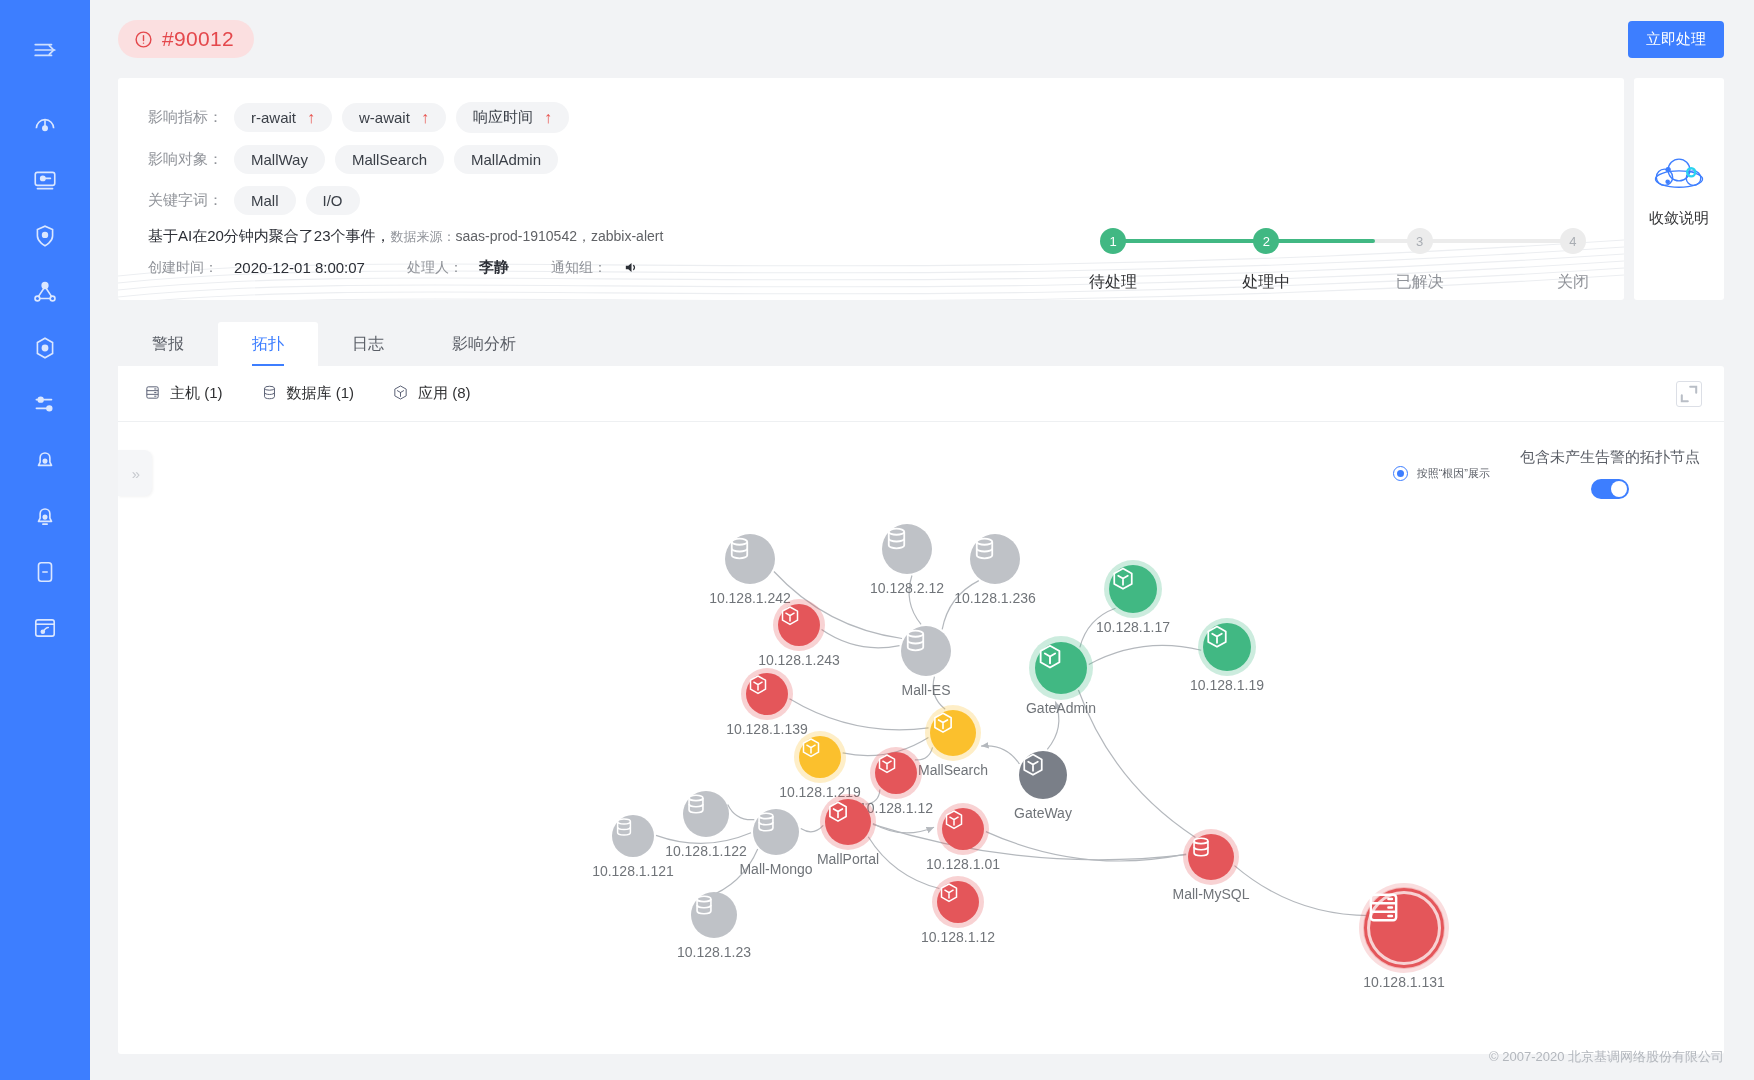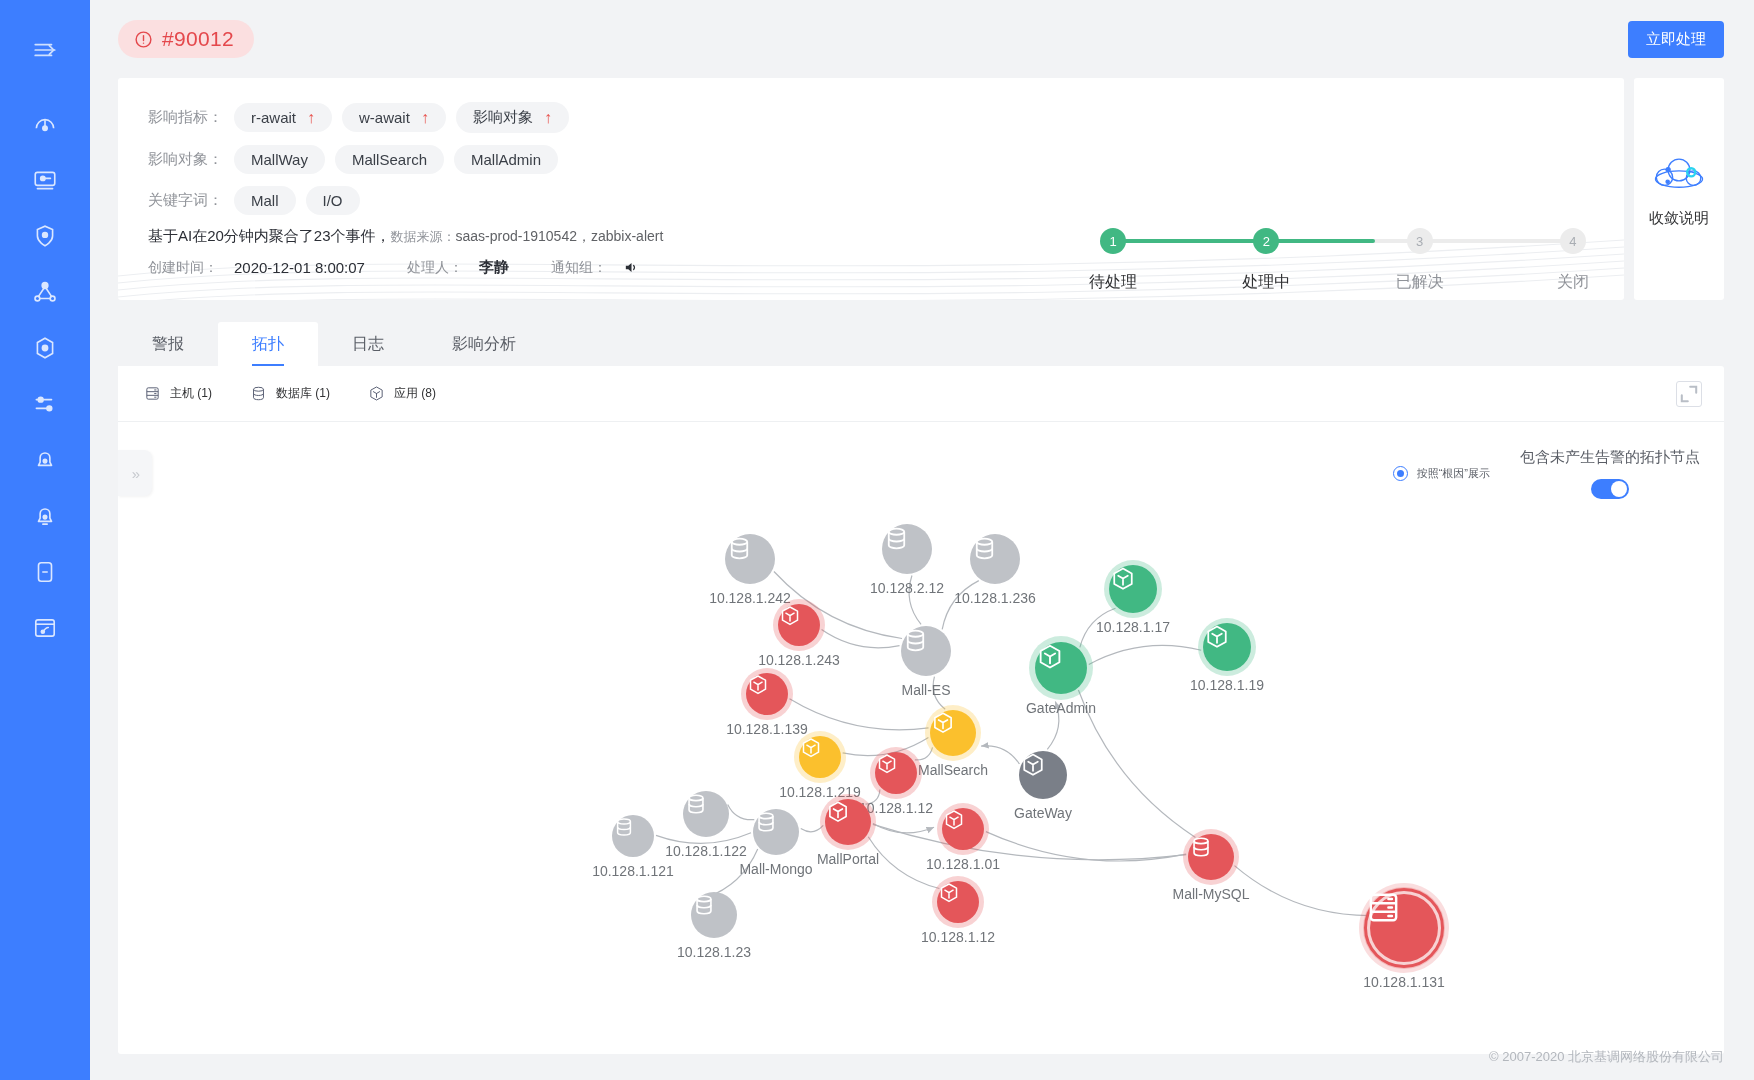--- a/index.html
+++ b/index.html
@@ -123,21 +123,21 @@
   
   .panel {
     margin: 0 30px 0 28px; background: #fff; border-radius: 0 3px 3px 3px;
     height: 688px; position: relative;
   }
   .panel-toolbar {
     height: 56px; display: flex; align-items: center; padding: 0 22px 0 26px;
     border-bottom: 1px solid #eef0f2; justify-content: space-between;
   }
   .legend-group { display: flex; align-items: center; gap: 38px; }
-  .legend-item { display: flex; align-items: flex-end; gap: 9px; font-size: 12px; color: #303133; cursor: pointer; }
+  .legend-item { display: flex; align-items: flex-start; gap: 9px; font-size: 15px; color: #303133; cursor: pointer; }
   .legend-item svg { width: 17px; height: 17px; display:block; }
   .fs-btn {
     width: 26px; height: 26px; border: 1px solid #dcdfe6; border-radius: 3px;
     display: flex; align-items: center; justify-content: center; cursor: pointer;
   }
 
   
   .topo { position: relative; height: 630px; overflow: hidden; }
   .topo-controls {
     position: absolute; right: 24px; top: 26px; display: flex; align-items: center; gap: 30px; z-index: 5;
@@ -303,21 +303,21 @@
             <span class="kv-label">影响指标：</span>
             <span class="chip">
               <span>r-await</span>
               <span class="up-arrow">↑</span>
             </span>
             <span class="chip">
               <span>w-await</span>
               <span class="up-arrow">↑</span>
             </span>
             <span class="chip">
-              <span>影响对象</span>
+              <span>响应时间</span>
               <span class="up-arrow">↑</span>
             </span>
           </div>
 
           <div class="kv-row">
             <span class="kv-label">影响对象：</span>
             <span class="chip">MallWay</span>
             <span class="chip">MallSearch</span>
             <span class="chip">MallAdmin</span>
           </div>

